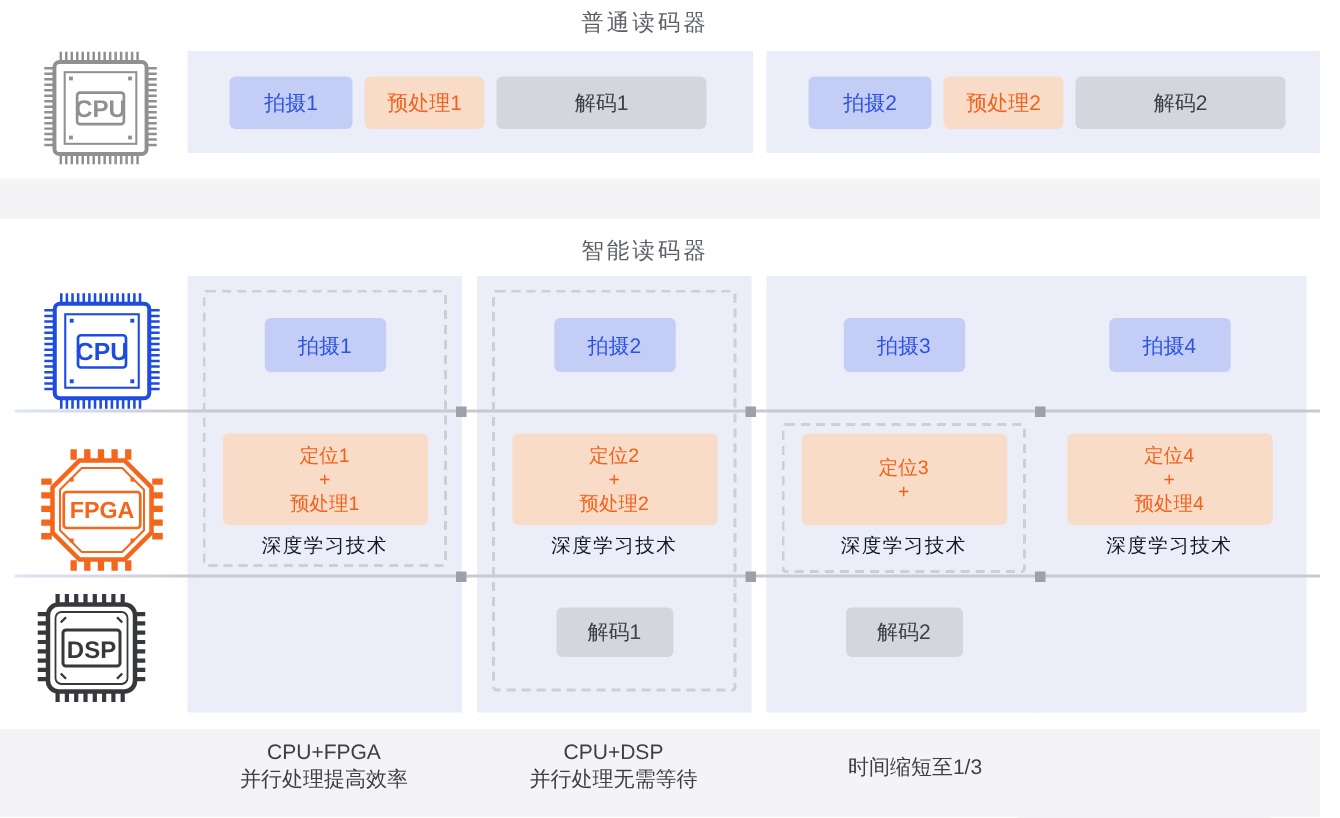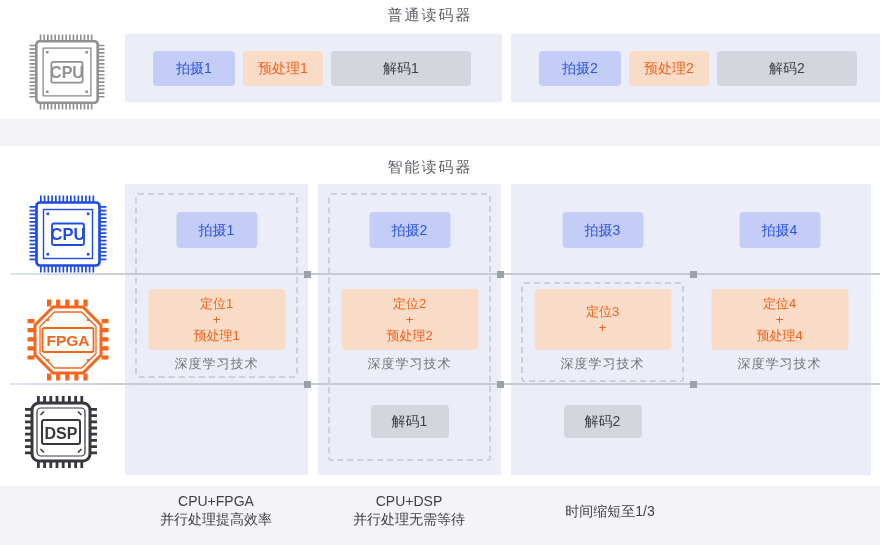--- a/index.html
+++ b/index.html
@@ -12,21 +12,21 @@
   .btn{height:35px;line-height:35px;text-align:center;border-radius:4px;font-size:14px;flex:0 0 auto}
   .btn.blue{background:#c4cdf6;color:#2b53e3}
   .btn.orange{background:#f9dcc7;color:#f4601a}
   .btn.gray{background:#d3d6dd;color:#3d3f44}
   .lane{position:absolute;top:184px;height:291px;width:183px;background:#ebeef9}
   .cap-btn{position:absolute;top:28px;left:50%;transform:translateX(-50%);width:81px;height:36px;line-height:36px;
            text-align:center;border-radius:4px;font-size:14px;background:#c4cdf6;color:#2b53e3}
   .loc-box{position:absolute;top:105px;left:50%;transform:translateX(-50%);width:137px;height:61px;border-radius:4px;
            background:#f9dcc7;color:#f4601a;font-size:13px;line-height:16px;display:flex;flex-direction:column;
            justify-content:center;text-align:center}
-  .tech{position:absolute;top:171px;left:0;width:100%;text-align:center;font-size:13px;color:#737373;letter-spacing:1px}
+  .tech{position:absolute;top:171px;left:0;width:100%;text-align:center;font-size:13px;color:#0f172a;letter-spacing:1px}
   .dec-btn{position:absolute;top:221px;left:50%;transform:translateX(-50%);width:78px;height:33px;line-height:33px;
            text-align:center;border-radius:4px;font-size:14px;background:#d3d6dd;color:#3d3f44}
   .dashed{position:absolute;border:2px dashed #ccced9;border-radius:3px}
   .hline{position:absolute;left:10px;width:877px;height:2px;
          background:linear-gradient(90deg,#dce4f6 0,#c8cacf 14%,#c8cacf 100%)}
   .sq{position:absolute;width:7px;height:7px;background:#9ba0a9}
   .cap{position:absolute;width:220px;text-align:center;font-size:14px;color:#3d3f44;line-height:18px}
   .chip{position:absolute}
   .chip text{font-weight:bold;text-anchor:middle;font-family:"Liberation Sans","DejaVu Sans",sans-serif}
 </style>

